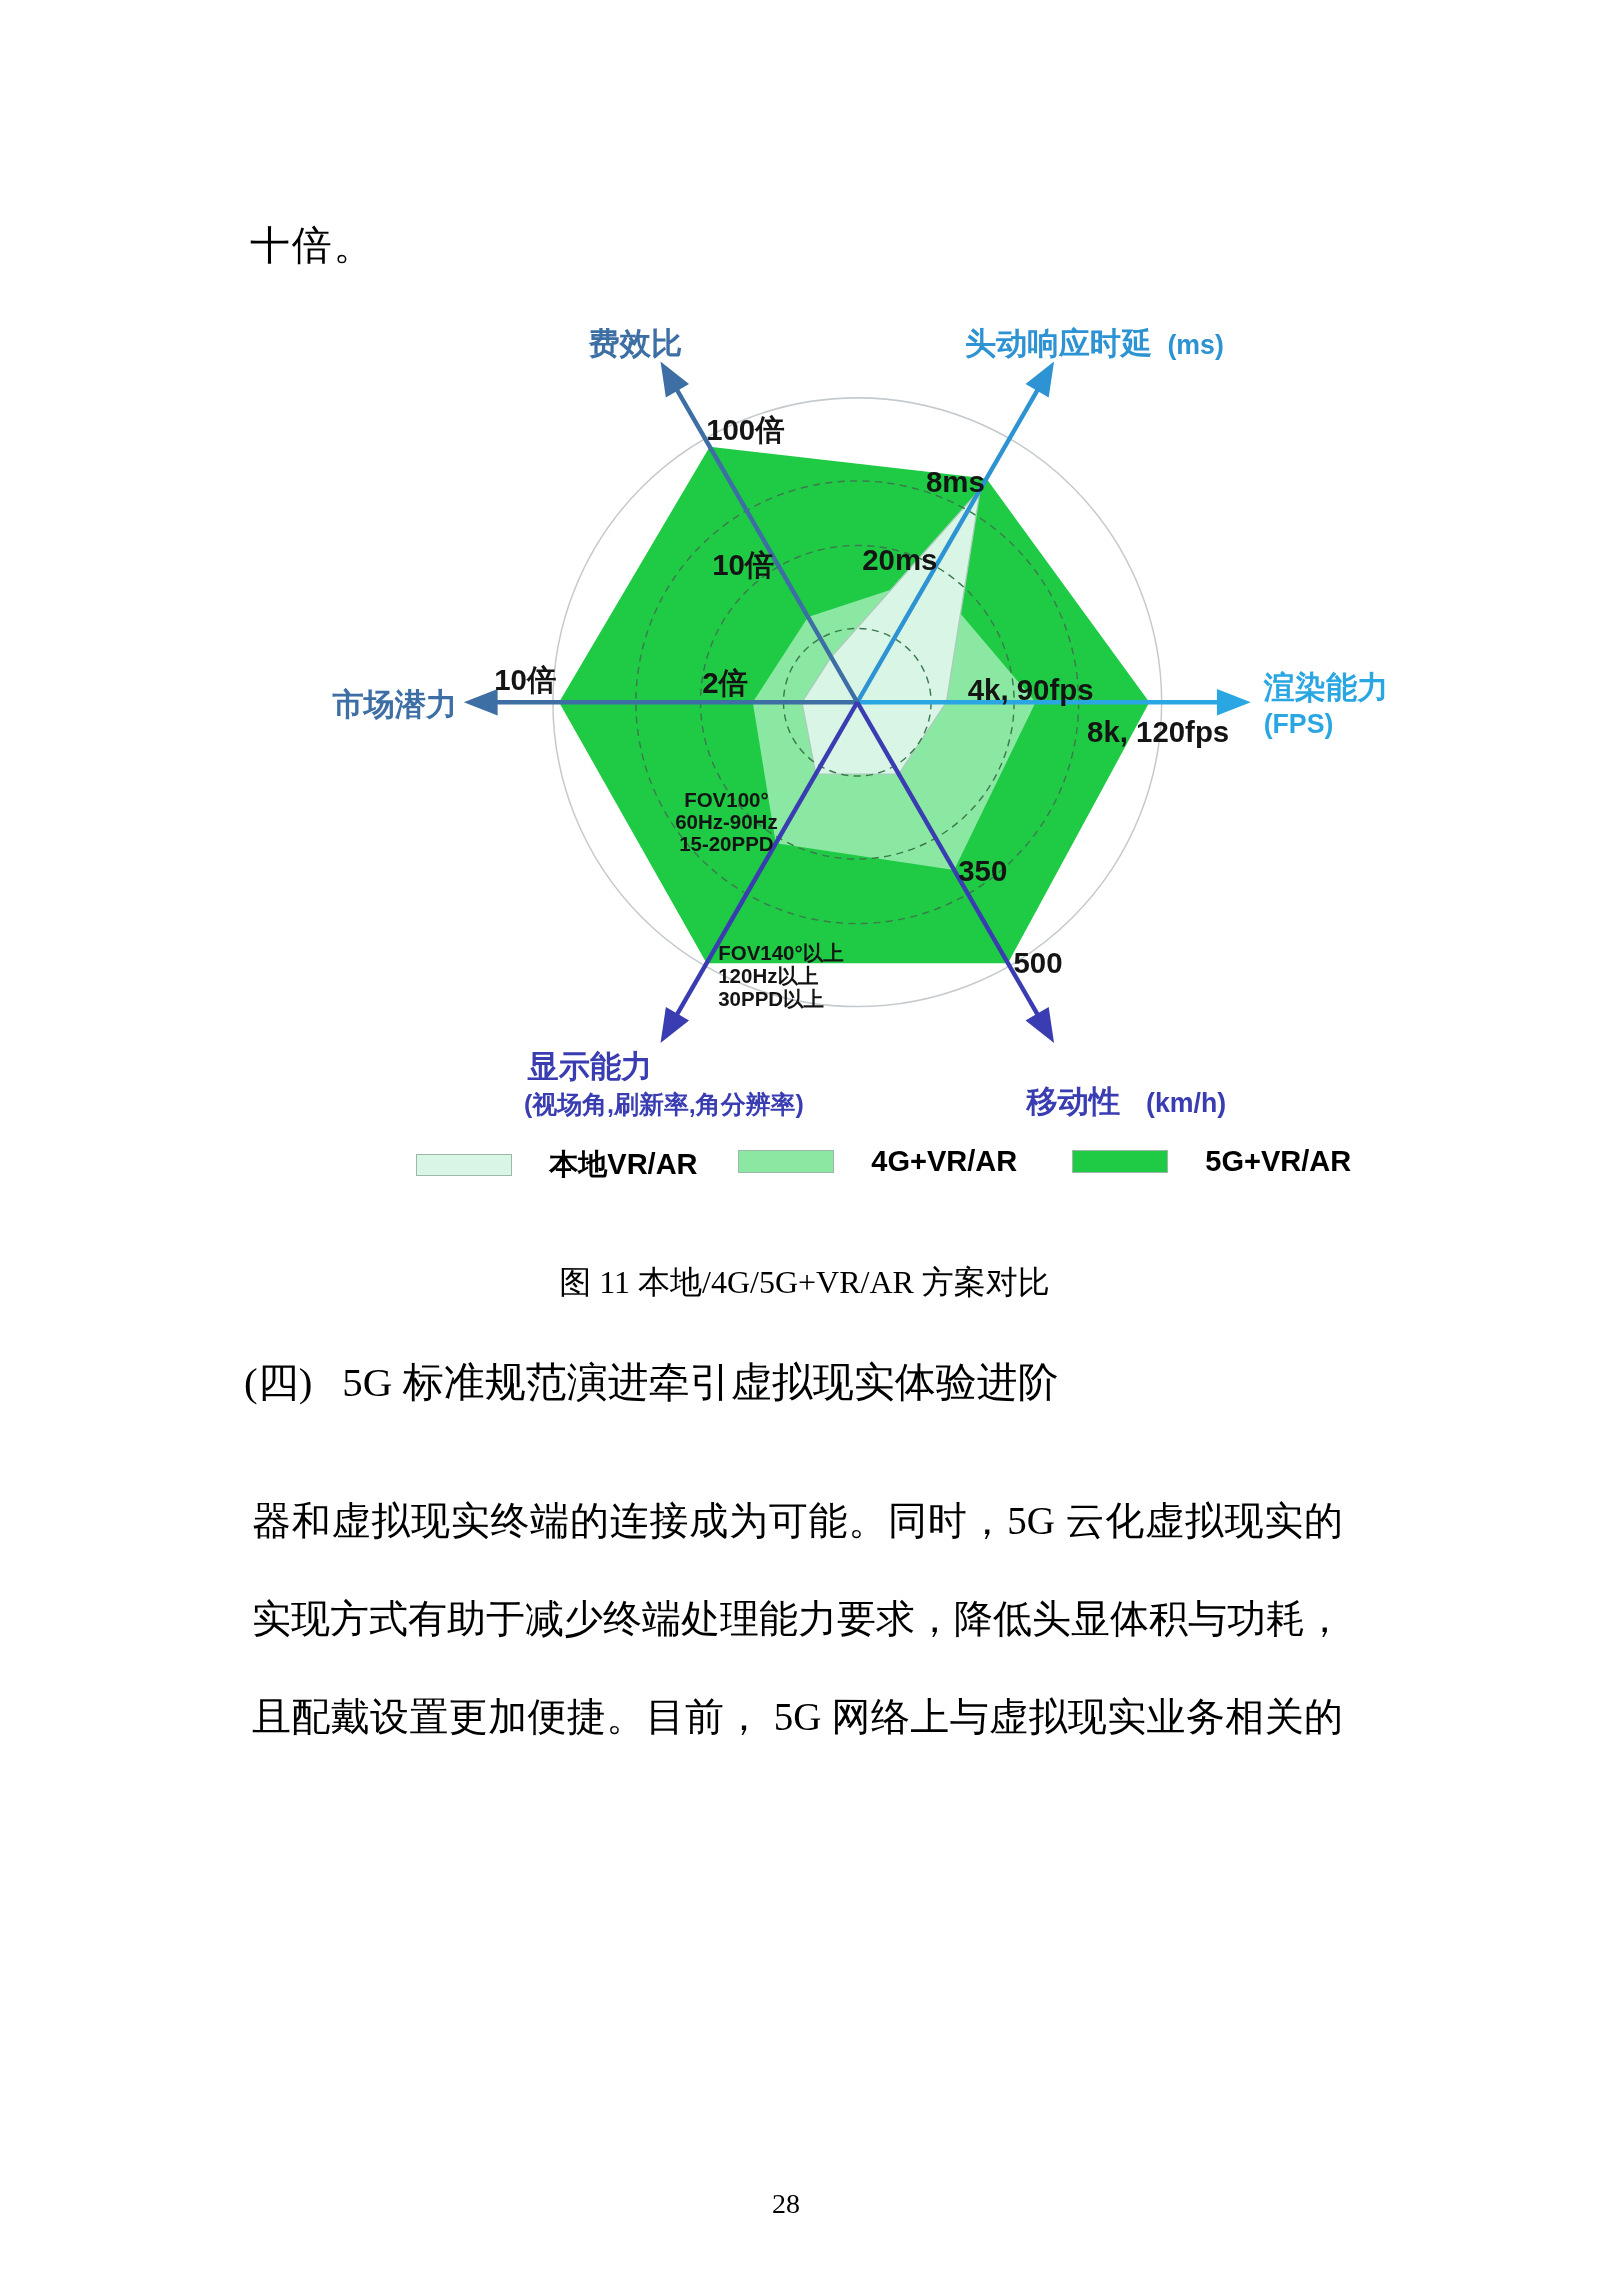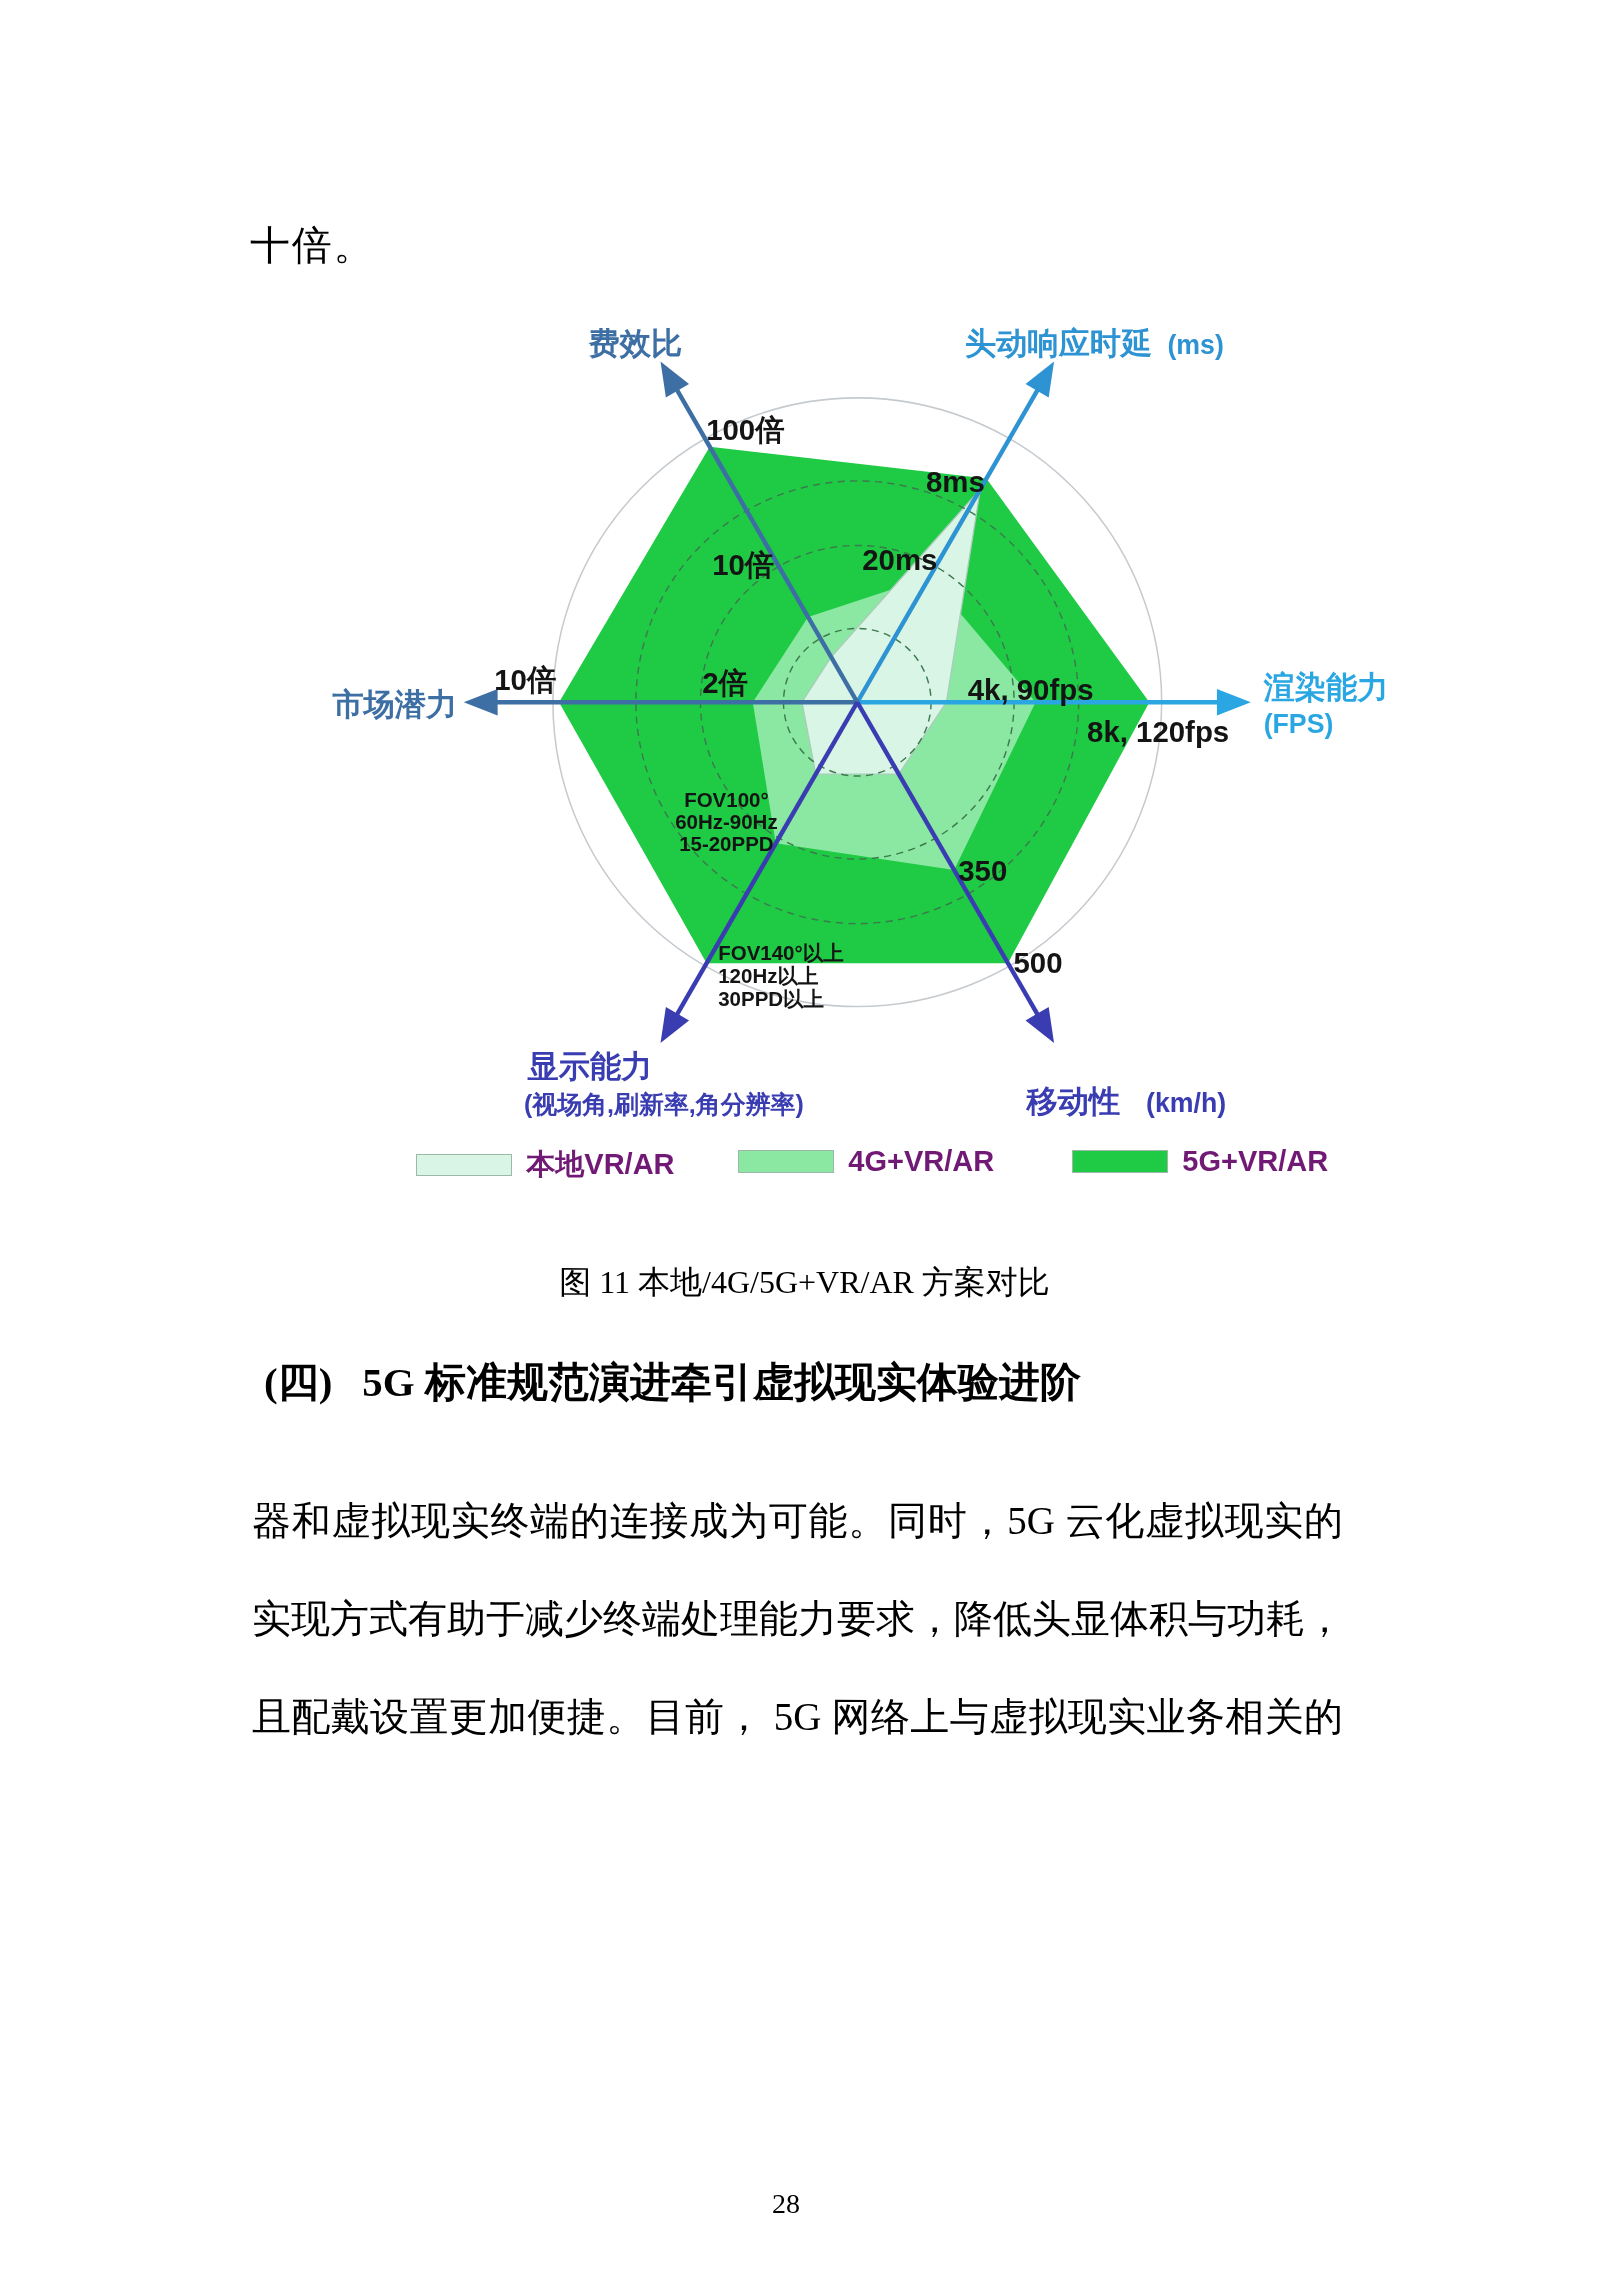--- a/index.html
+++ b/index.html
@@ -4,23 +4,23 @@
 <style>
   html,body{margin:0;padding:0;background:#ffffff;}
   #page{position:relative;width:1621px;height:2293px;background:#ffffff;overflow:hidden;
         font-family:"Liberation Serif","DejaVu Serif",serif;color:#000;}
   .abs{position:absolute;}
   #chart-svg{position:absolute;left:0;top:0;width:1621px;height:1212px;}
   #top-text{left:250px;top:218px;font-size:40px;letter-spacing:1.8px;}
   .legend-item{position:absolute;top:1145px;display:flex;align-items:center;
                font-family:"Liberation Sans","DejaVu Sans",sans-serif;}
   .legend-swatch{width:94px;height:20.5px;border:0.9px solid #9db7a8;margin-right:14.3px;}
-  .legend-label{font-size:29px;font-weight:600;color:#701a75;}
+  .legend-label{font-size:29px;font-weight:600;color:#000000;margin-left:23px;}
   #caption{left:252px;top:1261px;width:1105px;text-align:center;font-size:32px;}
-  #heading{left:264px;top:1355px;font-size:41px;font-weight:bold;}
+  #heading{left:244px;top:1355px;font-size:41px;font-weight:normal;}
   #heading .h-label{margin-right:30px;}
   #para{left:252px;top:1472px;width:1091px;font-size:39px;}
   #para .line{width:100%;height:98px;line-height:98px;text-align:justify;text-align-last:justify;
               text-justify:inter-character;white-space:nowrap;}
   #para .line.indent{width:1012px;padding-left:78px;}
   #para .b{font-weight:bold;}
   #page-number{left:0;top:2188px;width:1572px;text-align:center;font-size:28px;}
   svg text{font-family:"Liberation Sans","DejaVu Sans",sans-serif;}
 </style>
 </head>

